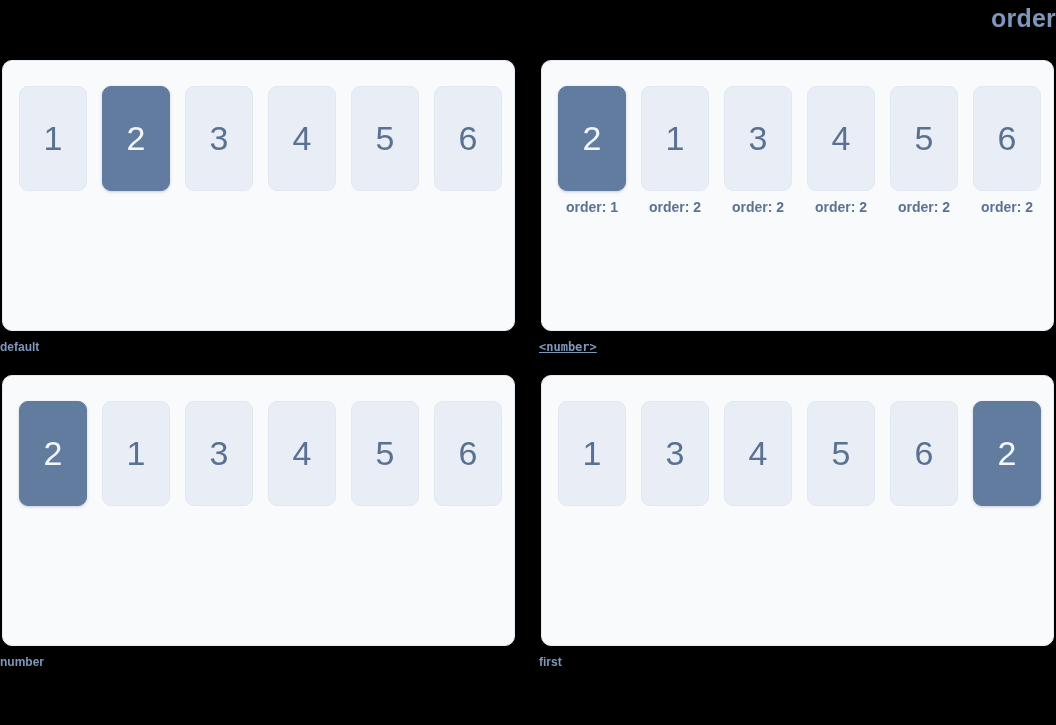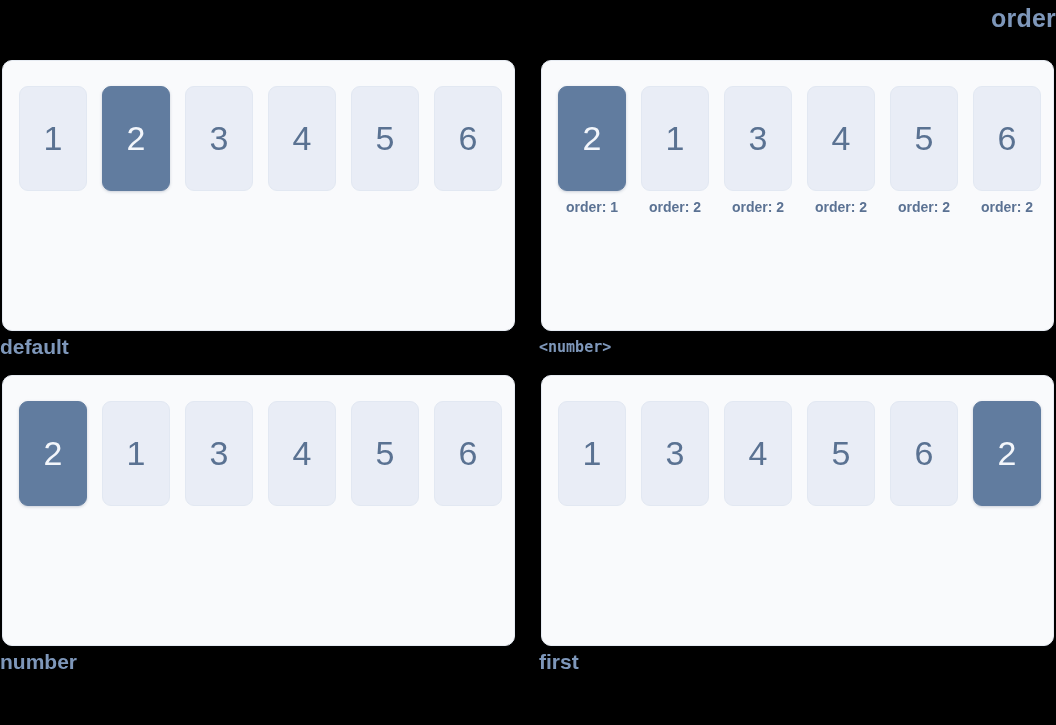--- a/index.html
+++ b/index.html
@@ -101,30 +101,31 @@
     font-weight: bold;
     color: #5b7characters;
     color: #5b7293;
     white-space: nowrap;
   }
 
   .panel-caption {
     position: absolute;
     left: 0;
     top: 277px;
-    font-size: 21px;
+    font-size: 12px;
     font-weight: bold;
     color: #7e97ba;
     white-space: nowrap;
     line-height: 20px;
   }
 
   .panel-caption.mono {
     font-family: "DejaVu Sans Mono", "Liberation Mono", monospace;
-    font-size: 15px;
+    font-size: 12px;
+    text-decoration: underline;
   }
 </style>
 </head>
 <body>
 
 <div class="page-title">order</div>
 
 <div class="grid" id="panel-grid">
     <div class="cell">
       <div class="panel">

